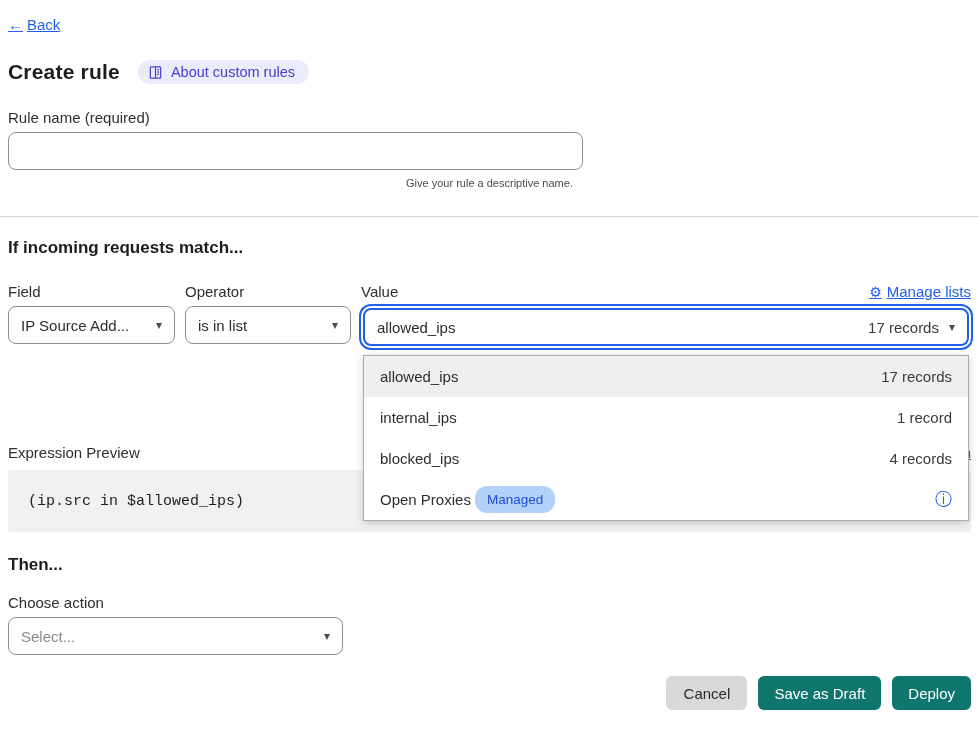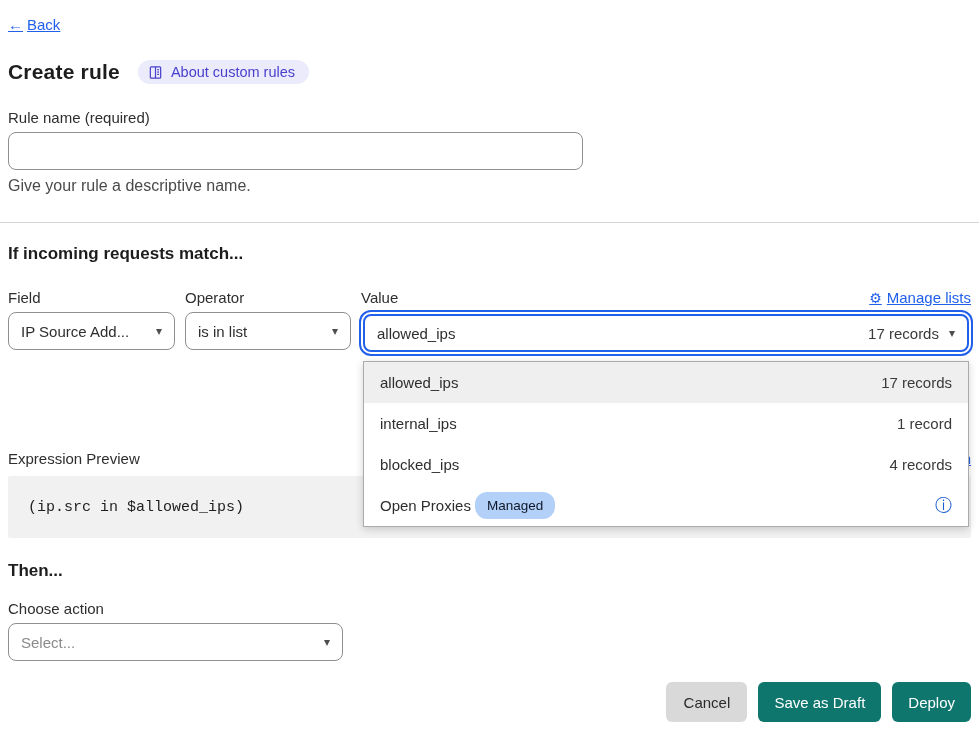--- a/index.html
+++ b/index.html
@@ -18,21 +18,21 @@
   .title-row { display:flex; align-items:center; gap:18px; margin-top:26px; }
   .page-title { font-size:21px; font-weight:bold; color:#1d1d1d; letter-spacing:.2px; }
   .about-badge { display:inline-flex; align-items:center; gap:8px; background:#ecebfc; color:#4840cc;
     border-radius:14px; padding:4px 14px 4px 10px; font-size:14.5px; cursor:pointer; border:none; }
   .about-badge svg { display:block; }
 
   
   .field-label { font-size:15px; color:#2e2e2e; margin-bottom:6px; }
   .text-input { width:575px; height:38px; border:1px solid #8f8f8f; border-radius:8px; padding:0 12px;
     font-size:15px; font-family:inherit; color:#2b2b2b; background:#fff; }
-  .helper { font-size:16px; color:#4a4a4a; margin-top:7px; }
+  .helper { font-size:11px; color:#4a4a4a; margin-top:7px;text-align:center; }
   .rule-name-group { margin-top:25px; }
 
   .divider { border:none; border-top:1px solid #d4d4d4; margin-top:27px; }
 
   .section-heading { font-size:17px; font-weight:bold; color:#1d1d1d; }
   .match-heading { margin-top:21px; }
 
   
   .condition-row { display:flex; align-items:flex-start; gap:10px; margin-top:25px; }
   .col-field { width:167px; }
@@ -55,37 +55,37 @@
   .or-btn { width:49px; height:36px; }
 
   
   .dropdown { position:absolute; top:calc(100% + 9px); left:2px; right:2px; background:#fff;
     border:1px solid #ababab; box-shadow:0 2px 8px rgba(0,0,0,.18); z-index:20; }
   .dd-item { height:41px; display:flex; align-items:center; justify-content:space-between;
     padding:0 16px; font-size:15px; color:#2e2e2e; cursor:pointer; }
   .dd-item.highlight { background:#efefef; }
   .dd-left { display:flex; align-items:center; gap:4px; }
   .dd-meta { color:#3a3a3a; }
-  .managed-pill { background:#b3d1f8; color:#0f172a; font-size:13.5px; border-radius:12px; padding:6px 12px; }
+  .managed-pill { background:#b3d1f8; color:#1d4ed8; font-size:13.5px; border-radius:12px; padding:6px 12px; }
   .info-icon { color:#1b5fd0; font-size:17px; line-height:1; cursor:pointer; font-family:"DejaVu Sans",sans-serif; }
 
   
   .expr-head { display:flex; align-items:flex-end; justify-content:space-between; margin-top:98px; }
   .expr-label { font-size:15px; color:#2e2e2e; }
   .expr-code { margin-top:9px; background:#f1f1f1; border-radius:2px; height:62px; display:flex; align-items:center;
     padding:0 20px; font-family:"Liberation Mono","DejaVu Sans Mono",monospace; font-size:15px; color:#1f1f1f; }
 
   
   .then-heading { margin-top:23px; }
   .choose-label { margin-top:19px; }
   .action-select { width:335px; color:#8a8a8a; }
 
   
   .footer { display:flex; justify-content:flex-end; gap:11px; margin-top:21px; }
-  .footer .btn { height:40px; padding:0 16px; }
+  .footer .btn { height:34px; padding:0 16px; }
   .btn-blue { background:#0f766e; color:#fff; }
   .cancel-btn { width:81px; }
 </style>
 </head>
 <body>
 
 <div class="page">
   <div class="content">
     <div class="back-row">
       <a class="link back-link">

